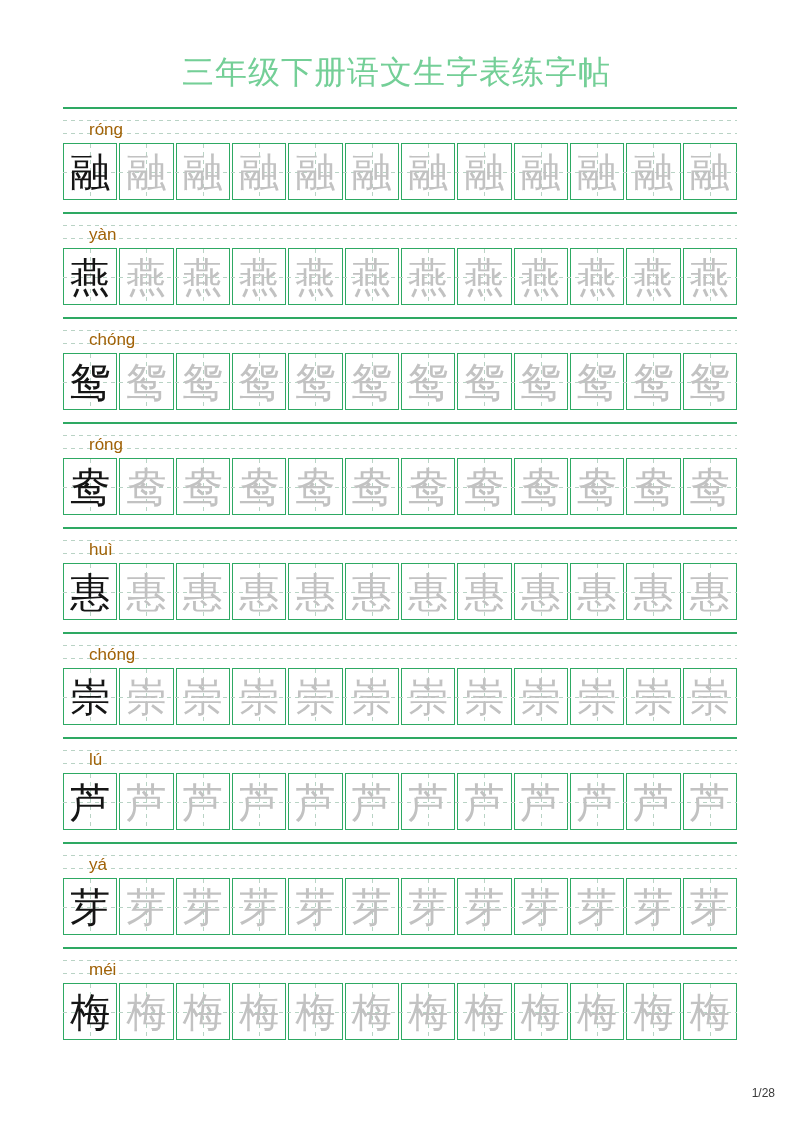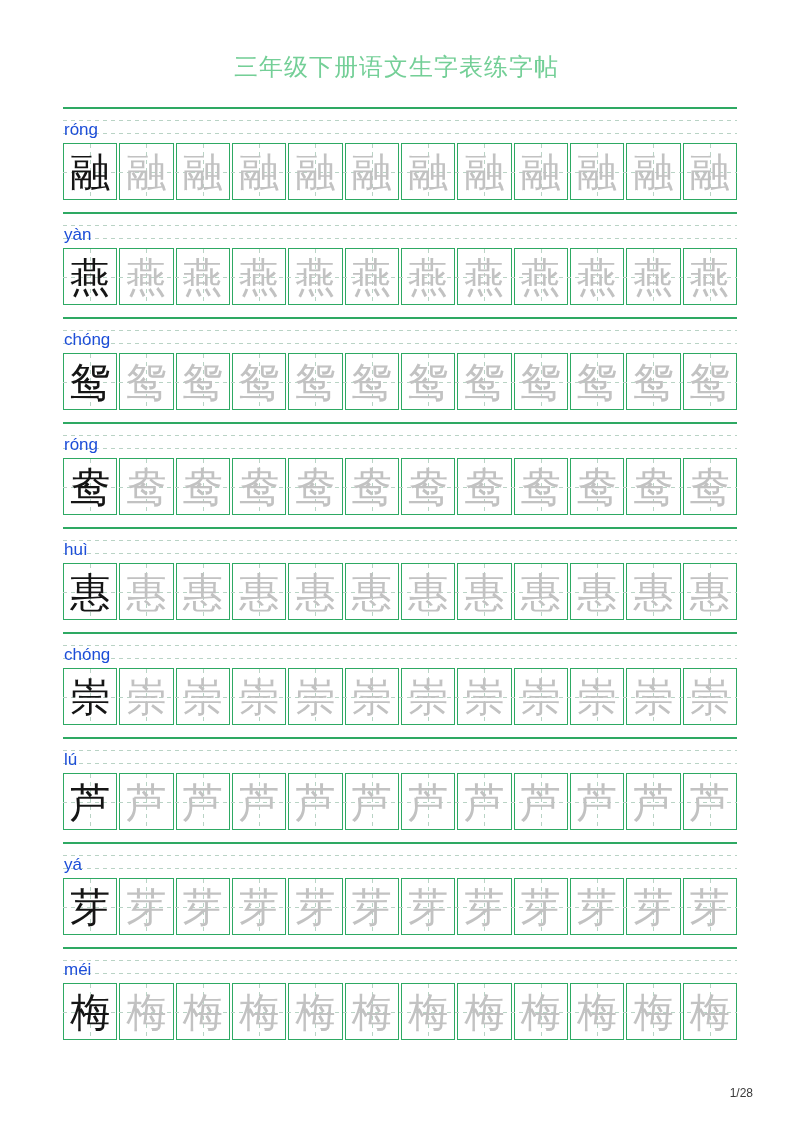--- a/index.html
+++ b/index.html
@@ -9,21 +9,21 @@
     position: relative;
     font-family: "Liberation Sans", sans-serif;
     overflow: hidden;
   }
   .sheet { position: absolute; inset: 0; }
 
   .title {
     position: absolute;
     top: 51px; left: 0; width: 100%;
     text-align: center;
-    font-size: 24px;
+    font-size: 32px;
     letter-spacing: 1px;
     color: #74cf97;
     font-weight: normal;
     margin: 0;
   }
 
   .content {
     position: absolute;
     left: 63px; top: 107px;
     width: 674px;
@@ -38,24 +38,24 @@
     box-sizing: border-box;
   }
   .dash-line {
     position: absolute; left: 0; right: 0; height: 1px;
     background: repeating-linear-gradient(90deg, #b9d3c5 0 4px, transparent 4px 8px);
   }
   .dash-1 { top: 11px; }
   .dash-2 { top: 24px; }
   .pinyin {
     position: absolute;
-    left: 1px; bottom: 5px;
+    left: 26px; bottom: 5px;
     font-size: 17px;
     line-height: 1;
-    color: #1d4ed8;
+    color: #a16207;
   }
 
   .boxrow {
     position: relative;
     display: flex;
     gap: 2px;
     height: 57px;
   }
   .cell {
     flex: 1;
@@ -82,21 +82,21 @@
     z-index: 3;
     font-size: 40px;
     line-height: 1;
     font-family: "DejaVu Sans", sans-serif;
   }
   .cell.model .glyph { color: #151515; }
   .cell.trace .glyph { color: #c2c2c2; }
 
   .page-num {
     position: absolute;
-    right: 40px; bottom: 22px;
+    right: 18px; bottom: 22px;
     font-size: 12px;
     color: #3a3a3a;
   }
 </style>
 </head>
 <body>
 
 <div class="sheet">
   <h1 class="title">三年级下册语文生字表练字帖</h1>
 

